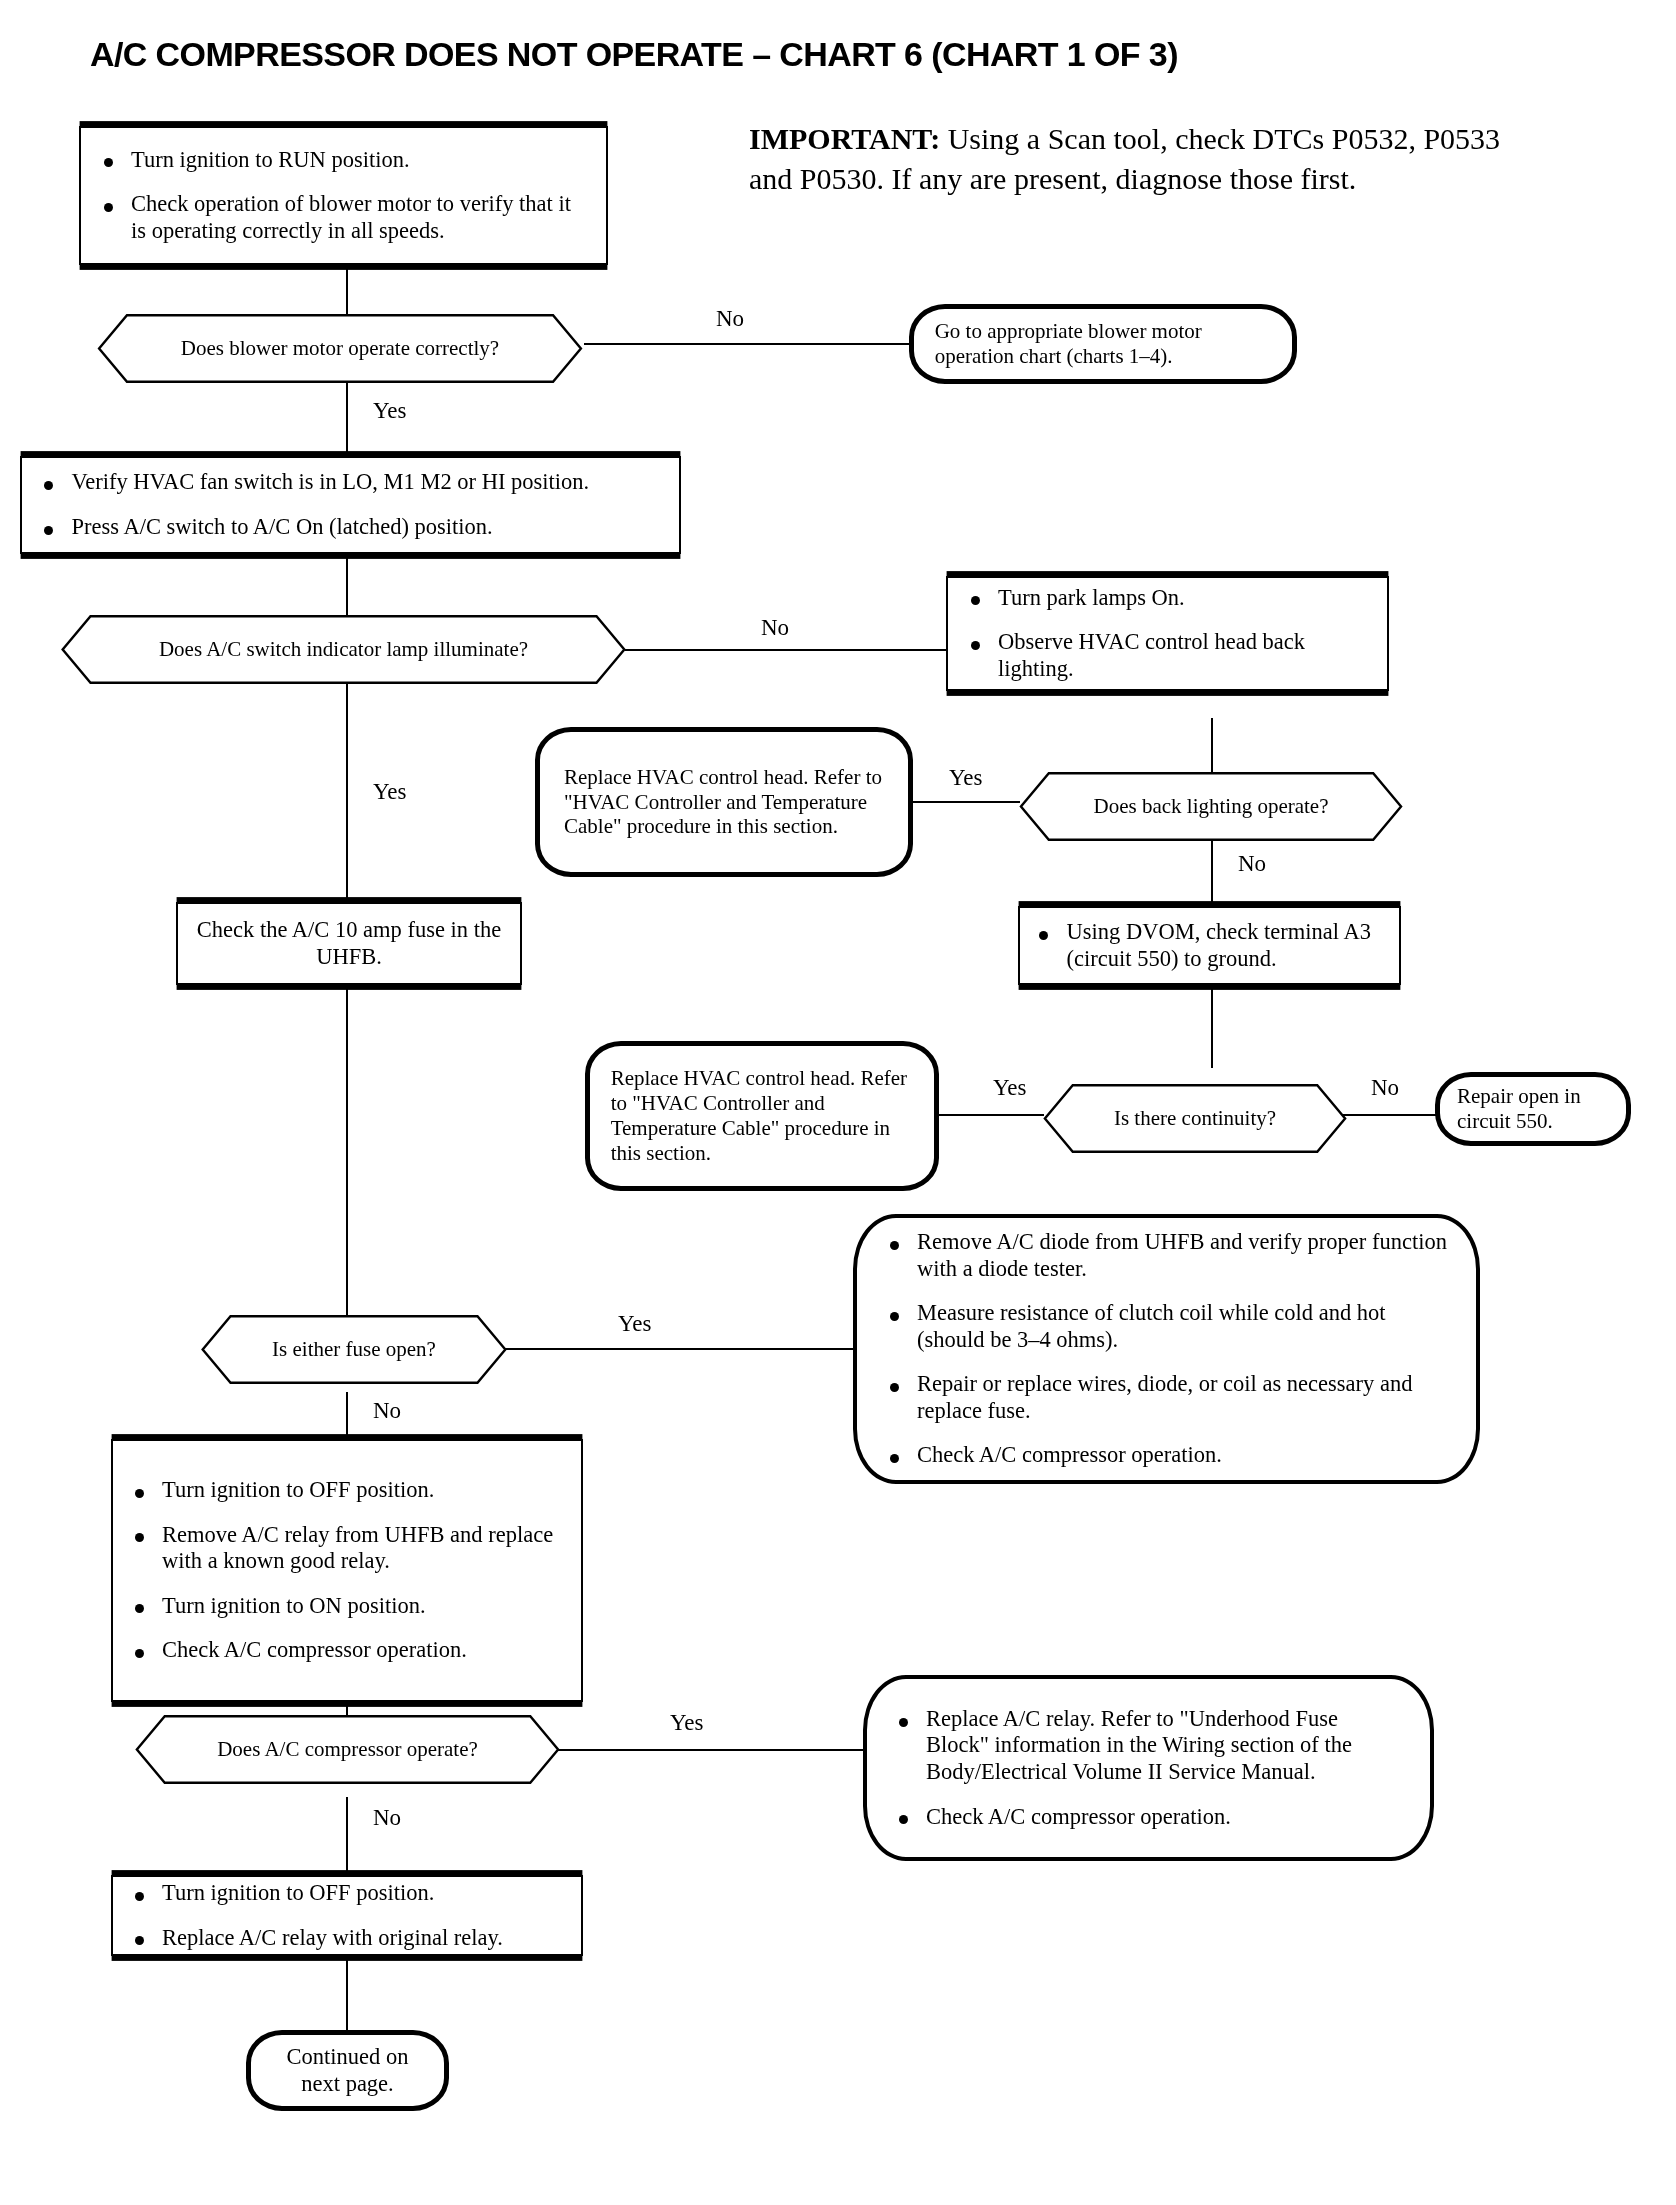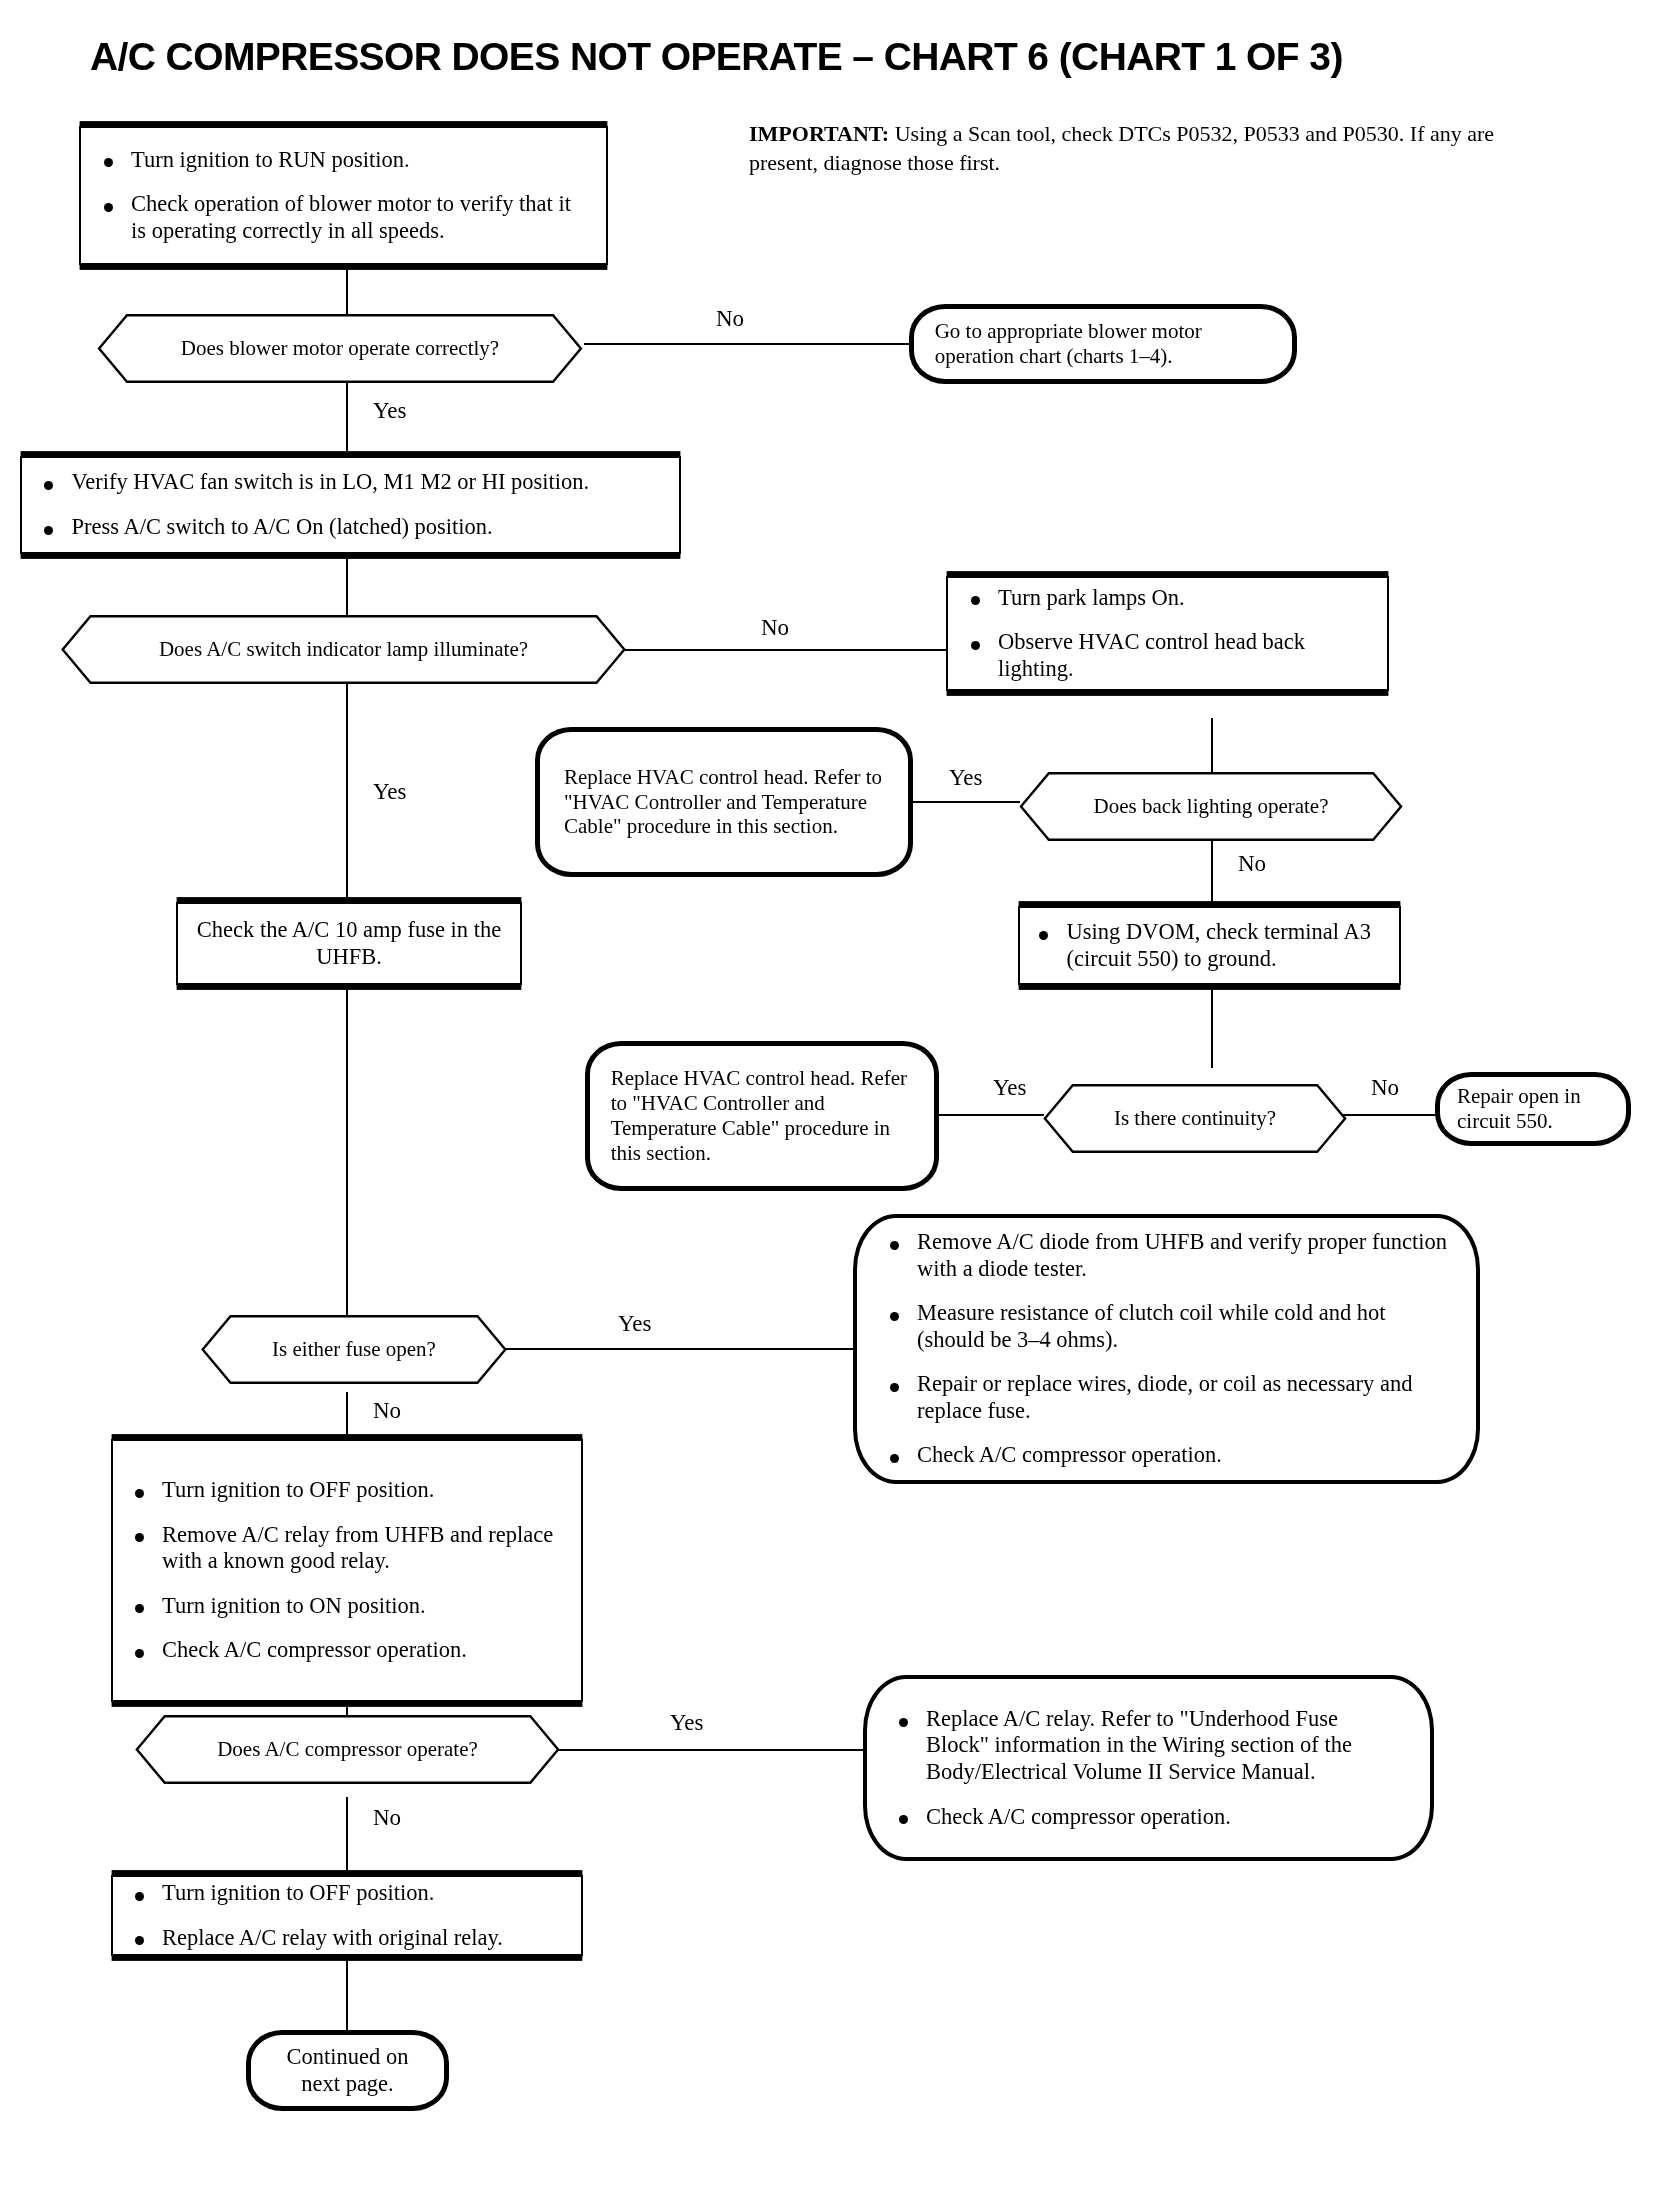--- a/index.html
+++ b/index.html
@@ -4,21 +4,21 @@
 <style>
   html,body{margin:0;padding:0;background:#ffffff;}
   body{font-family:"Liberation Serif", serif; color:#000;}
   #page{position:relative;width:1676px;height:2205px;background:#fff;overflow:hidden;}
 
   
   .title{
     position:absolute;
     font-family:"Liberation Sans", sans-serif;
     font-weight:bold;
-    font-size:39px;
+    font-size:34px;
     letter-spacing:-0.6px;
     white-space:nowrap;
   }
 
   
   .node{position:absolute;box-sizing:border-box;background:#fff;}
 
   
   .rect{
     border:2.4px solid #000;
@@ -70,21 +70,21 @@
 
   
   .vline{position:absolute;background:#000;width:2.4px;}
   .hline{position:absolute;background:#000;height:2.4px;}
 
   .elabel{position:absolute;white-space:nowrap;}
 
   
   .fs-body{font-size:22.5px;line-height:1.18;}
   .fs-small{font-size:21px;line-height:1.18;}
-  .fs-imp{font-size:22px;line-height:1.32;}
+  .fs-imp{font-size:30px;line-height:1.32;}
   .fs-edge{font-size:23px;}
 </style>
 </head>
 <body>
 
 <div id="page">
 
   <div class="title" style="left:90px; top:35px;">A/C COMPRESSOR DOES NOT OPERATE – CHART 6 (CHART 1 OF 3)</div>
 
   <div class="node fs-imp" style="left:749px; top:119px; width:796px; height:79px;">

